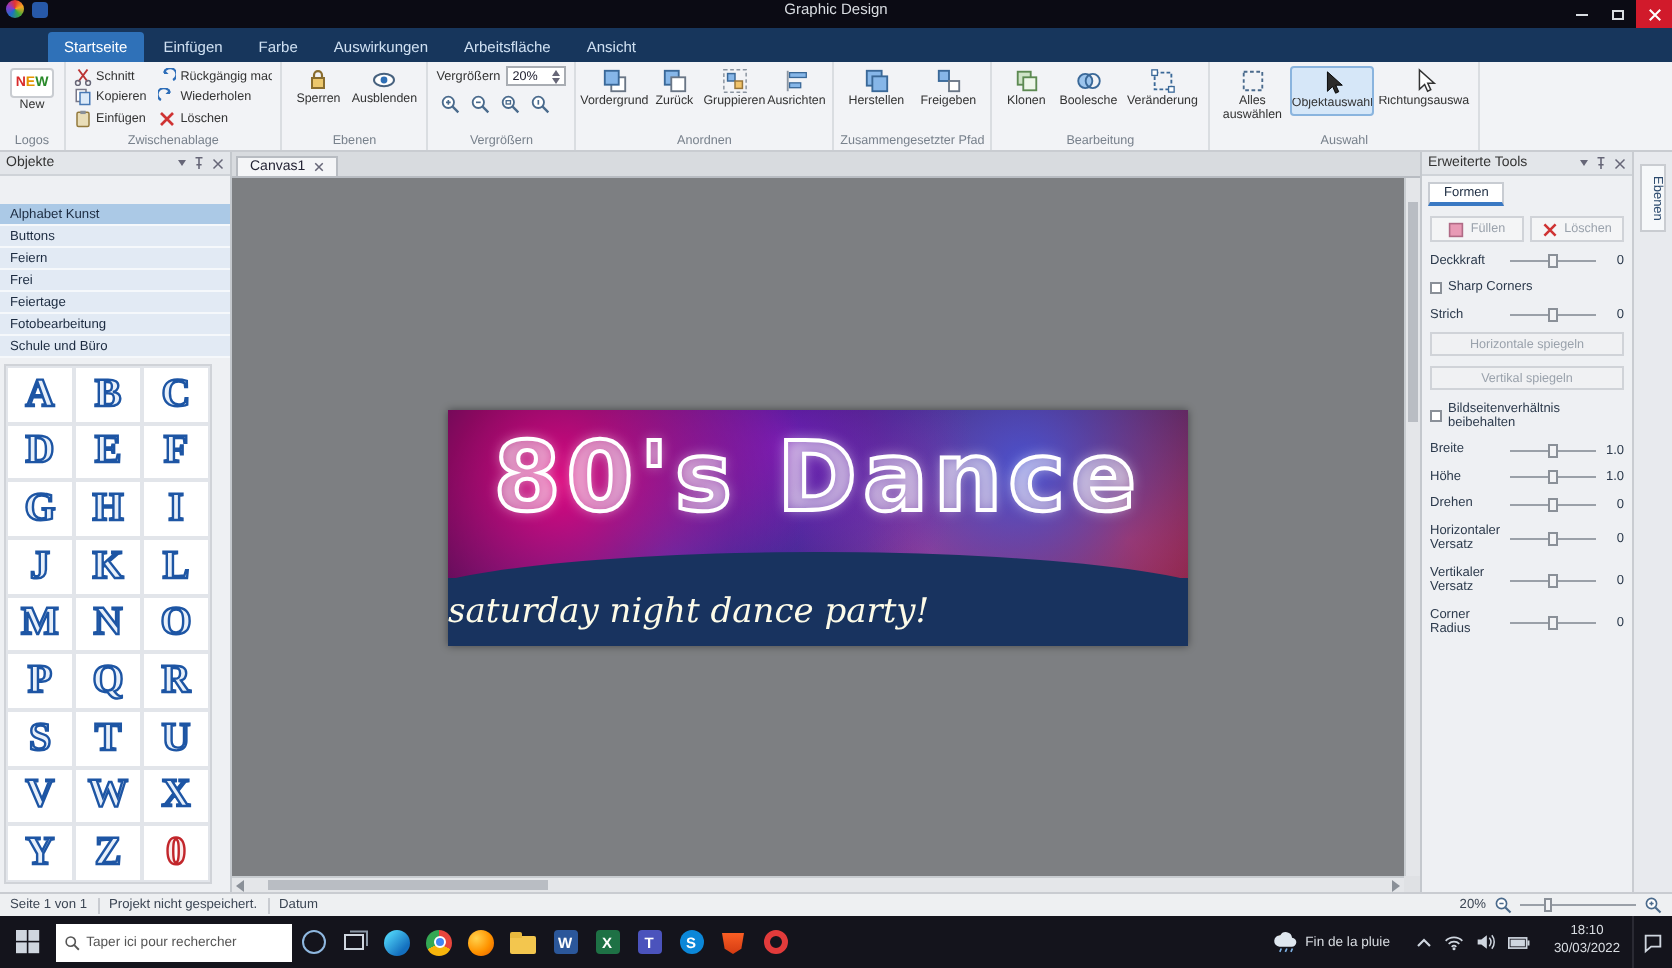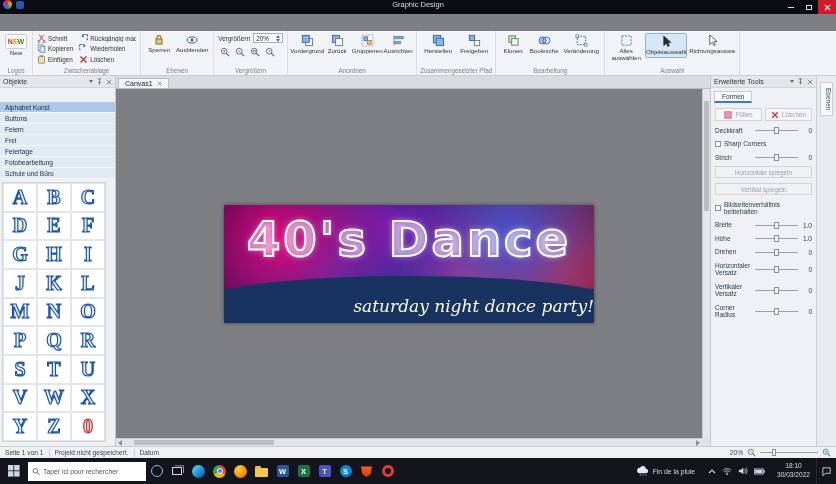--- a/index.html
+++ b/index.html
@@ -65,21 +65,21 @@
       radial-gradient(circle at 15% 30%, rgba(255,0,128,.85), transparent 38%),
       radial-gradient(circle at 45% 15%, rgba(130,30,200,.8), transparent 42%),
       radial-gradient(circle at 78% 25%, rgba(60,90,230,.85), transparent 40%),
       radial-gradient(circle at 92% 55%, rgba(255,40,40,.8), transparent 38%),
       radial-gradient(circle at 30% 65%, rgba(0,90,220,.7), transparent 45%),
       radial-gradient(circle at 65% 60%, rgba(255,70,160,.6), transparent 40%),
       #1a1040; }
   .banner-title { position:absolute; top:6px; left:0; right:0; text-align:center; font-family:"DejaVu Sans",sans-serif; font-weight:bold; font-size:48px; letter-spacing:3px; color:rgba(255,255,255,.22); -webkit-text-stroke:2px #ffffff; text-shadow:0 0 7px rgba(255,255,255,.55); }
   .banner-band { position:absolute; left:0; right:0; bottom:0; height:34px; background:#18335f; }
   .banner-band::before { content:""; position:absolute; left:-24px; right:-24px; top:-13px; height:26px; background:#18335f; border-radius:50% 50% 0 0 / 26px 26px 0 0; }
-  .banner-sub { position:absolute; left:0; right:0; bottom:7px; text-align:right; font-family:"DejaVu Serif",serif; font-style:italic; font-size:17px; color:#fdfbe8; z-index:1; }
+  .banner-sub { position:absolute; left:0; right:0; bottom:7px; text-align:left; font-family:"DejaVu Serif",serif; font-style:italic; font-size:17px; color:#fdfbe8; z-index:1; }
   .hscroll { position:absolute; left:0; bottom:0; right:8px; height:8px; background:#e4e6e9; border-top:1px solid #c8ccd0; display:flex; align-items:center; }
   .hthumb { margin-left:10px; width:140px; height:5px; background:#b9bdc3; }
   .cvscroll { position:absolute; right:0; top:13px; bottom:8px; width:8px; background:#e4e6e9; border-left:1px solid #c8ccd0; }
   .cvthumb { position:absolute; left:1px; right:1px; top:12px; height:110px; background:#b9bdc3; }
   .scorner { position:absolute; right:0; bottom:0; width:8px; height:8px; background:#dfe1e4; }
   .tri { width:0; height:0; margin:0 2px; }
   .tri.l { border-top:3px solid transparent; border-bottom:3px solid transparent; border-right:4px solid #8a9098; }
   .tri.r { border-top:3px solid transparent; border-bottom:3px solid transparent; border-left:4px solid #8a9098; margin-left:auto; }
 
   
@@ -153,20 +153,28 @@
           <span class="glyph-max"></span>
         </div>
       <div class="tb-btn tb-close">
         <svg width="7" height="7" viewBox="0 0 8 8">
             <path d="M1 1l6 6M7 1L1 7" stroke="#fff" stroke-width="1.2"></path>
           </svg>
       </div>
     </div>
   </div>
 
+  <div class="ribbon-tabs">
+    <div class="rtab active">Startseite</div>
+    <div class="rtab">Einfügen</div>
+    <div class="rtab">Farbe</div>
+    <div class="rtab">Auswirkungen</div>
+    <div class="rtab">Arbeitsfläche</div>
+    <div class="rtab">Ansicht</div>
+  </div>
 
   <div class="ribbon">
 
     <div class="rgroup">
       <div class="rlarge">
         <span class="newlogo">
             <span class="n1">N</span>
             <span class="n2">E</span>
             <span class="n3">W</span>
           </span>
@@ -445,21 +453,21 @@
     <div class="ctabs">
       <div class="ctab">
         <span>Canvas1</span>
         <svg width="5" height="5" viewBox="0 0 8 8">
             <path d="M1 1l6 6M7 1L1 7" stroke="#667" stroke-width="1.2"></path>
           </svg>
       </div>
     </div>
     <div class="canvas">
       <div class="banner">
-        <div class="banner-title">40's Dance</div>
+        <div class="banner-title">80's Dance</div>
         <div class="banner-band"></div>
         <div class="banner-sub">saturday night dance party!</div>
       </div>
     </div>
     <div class="cvscroll">
         <div class="cvthumb"></div>
       </div>
     <div class="hscroll">
       <span class="tri l"></span>
       <div class="hthumb"></div>

